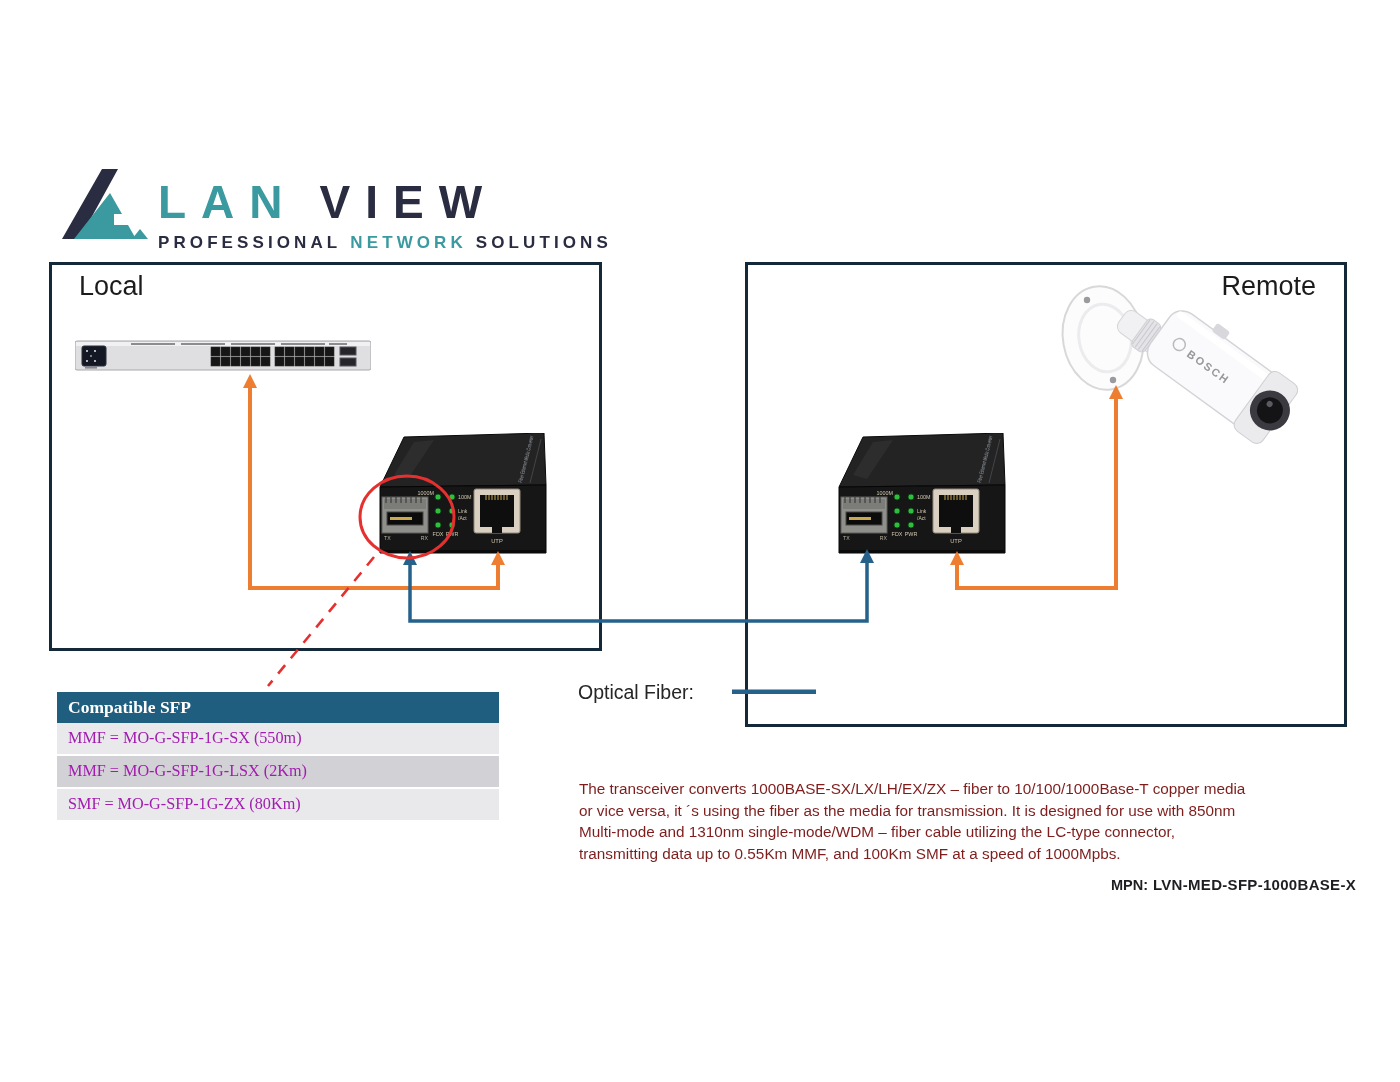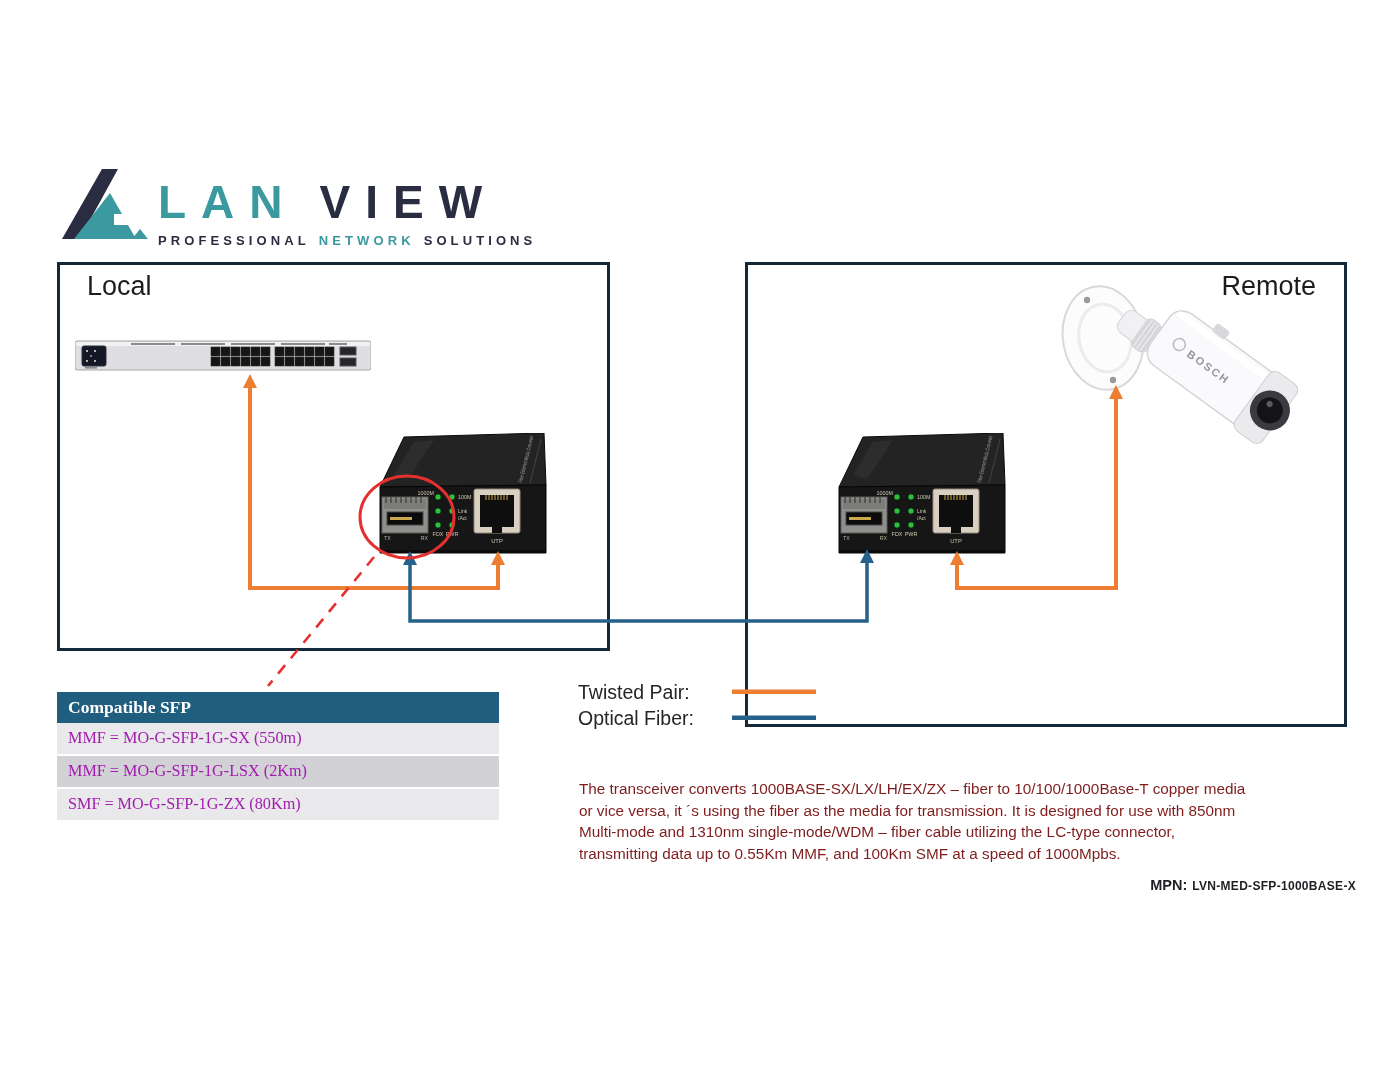--- a/index.html
+++ b/index.html
@@ -6,26 +6,26 @@
   .canvas{position:relative;width:1400px;height:1082px;background:#fff;
           font-family:"Liberation Sans", sans-serif;overflow:hidden;}
 
   
   .logo{position:absolute;left:58px;top:167px;display:flex;}
   .logo-mark{width:92px;height:80px;}
   .logo-text{margin-left:8px;}
   .logo-row1{margin-top:12px;font-size:46px;font-weight:bold;letter-spacing:15px;line-height:1;}
   .brand-teal{color:#3B9AA0;}
   .brand-navy{color:#2A2C41;}
-  .logo-row2{margin-top:8px;font-size:13px;font-weight:bold;letter-spacing:4.1px;white-space:nowrap;}
+  .logo-row2{margin-top:8px;font-size:17px;font-weight:bold;letter-spacing:4.1px;white-space:nowrap;}
   .logo-row2 span{margin-right:9px;}
 
   
   .panel{position:absolute;border:3px solid #132939;box-sizing:border-box;background:#fff;}
-  .panel-local{left:57px;top:262px;width:553px;height:389px;}
+  .panel-local{left:49px;top:262px;width:553px;height:389px;}
   .panel-remote{left:745px;top:262px;width:602px;height:465px;}
   .panel-title{position:absolute;font-size:27px;color:#1c1c1c;}
   .title-local{left:27px;top:6px;}
   .title-remote{right:28px;top:6px;}
 
   
   .device{position:absolute;}
   .switch-svg{left:75px;top:336px;}
   .conv-local{left:372px;top:433px;}
   .conv-remote{left:831px;top:433px;}
@@ -48,21 +48,21 @@
   .sfp-row:nth-child(odd){background:#d2d2d6;}
   .sfp-row:nth-child(even){background:#e9e9ec;}
 
   
   .description{position:absolute;left:579px;top:763px;width:678px;
                font-size:15.3px;line-height:1.4;color:#7f1d1d;}
 
   
   .mpn{position:absolute;right:44px;top:876px;color:#1f1f23;white-space:nowrap;}
   .mpn-label{font-size:14.5px;font-weight:bold;margin-right:5px;}
-  .mpn-value{font-size:12px;font-weight:bold;letter-spacing:0.3px;}
+  .mpn-value{font-size:15px;font-weight:bold;letter-spacing:0.3px;}
 
   svg text{font-family:"Liberation Sans", sans-serif;}
 </style>
 </head>
 <body>
 
 <div class="canvas">
 
   <div class="logo">
     <svg class="logo-mark" viewBox="0 0 92 80">
@@ -258,26 +258,20 @@
     </g>
 
     <g>
       <ellipse cx="407" cy="517" rx="47" ry="41" fill="none" stroke="#E53030" stroke-width="3"></ellipse>
       <line x1="374" y1="557" x2="268" y2="686" stroke="#E53030" stroke-width="2.6" stroke-dasharray="11 9"></line>
     </g>
   </svg>
 
   <div class="legend">
     <div class="legend-row">
-      <span class="legend-label">Twisted Pair:</span>
-      <svg class="legend-swatch" width="84" height="6">
-        <rect width="84" height="4.5" y="0.5" fill="#ED7D31"></rect>
-      </svg>
-    </div>
-    <div class="legend-row">
       <span class="legend-label">Optical Fiber:</span>
       <svg class="legend-swatch" width="84" height="6">
         <rect width="84" height="4.5" y="0.5" fill="#25618A"></rect>
       </svg>
     </div>
   </div>
 
   <div class="sfp-table">
     <div class="sfp-header">Compatible SFP</div>
     <div class="sfp-row">MMF = MO-G-SFP-1G-SX (550m)</div>

